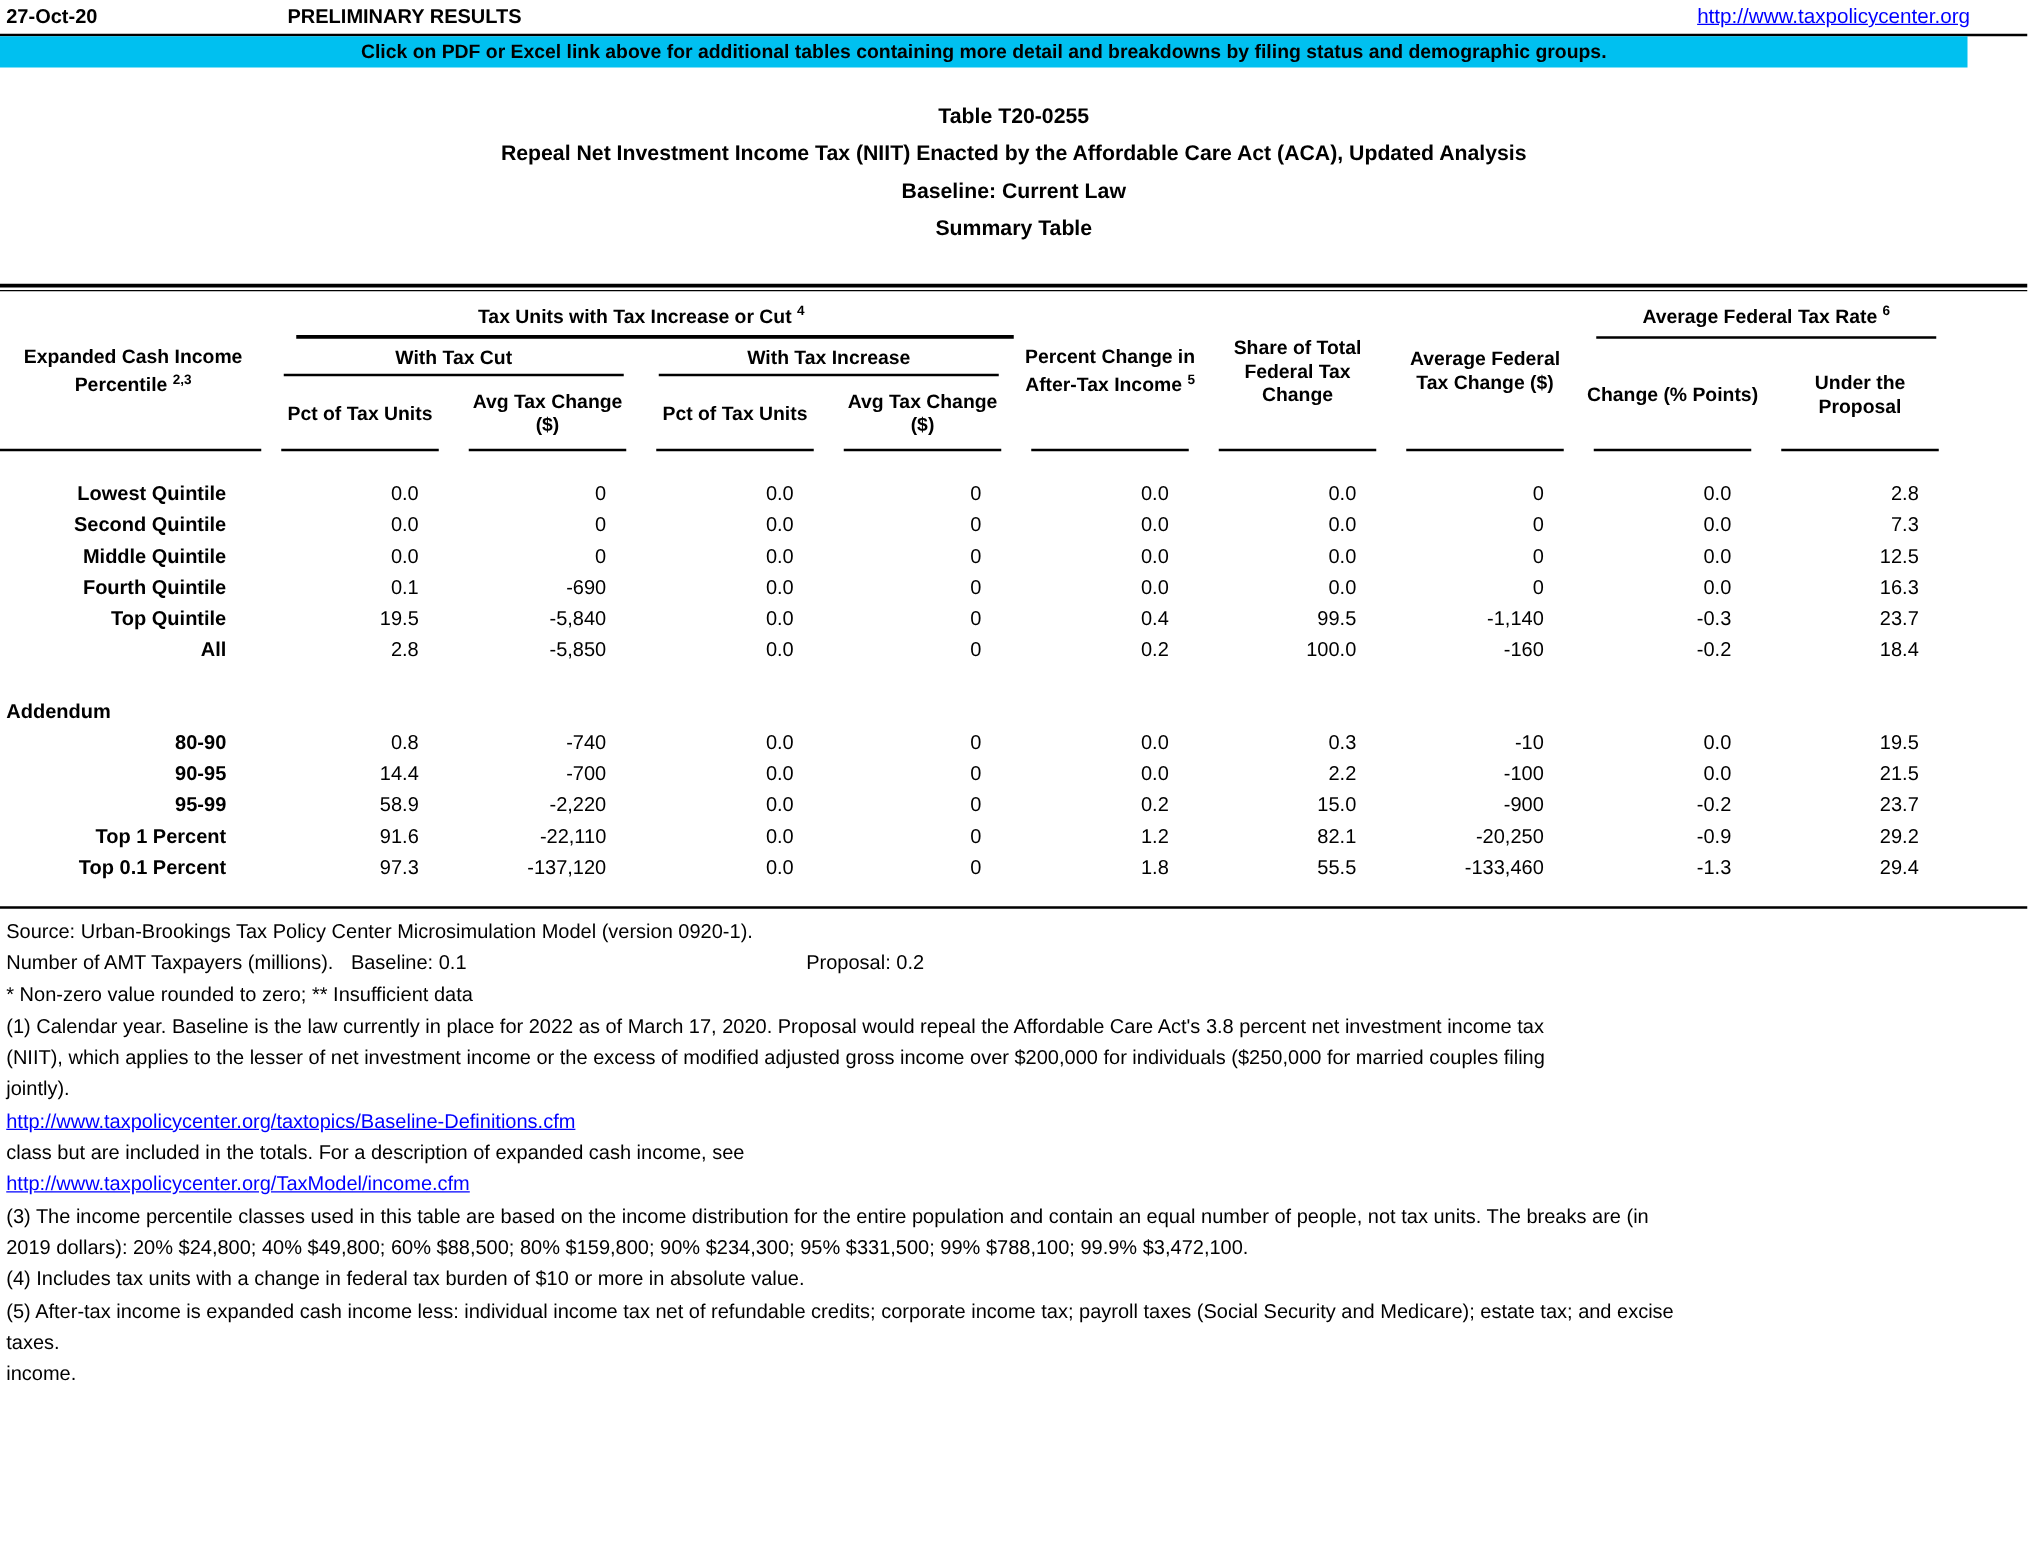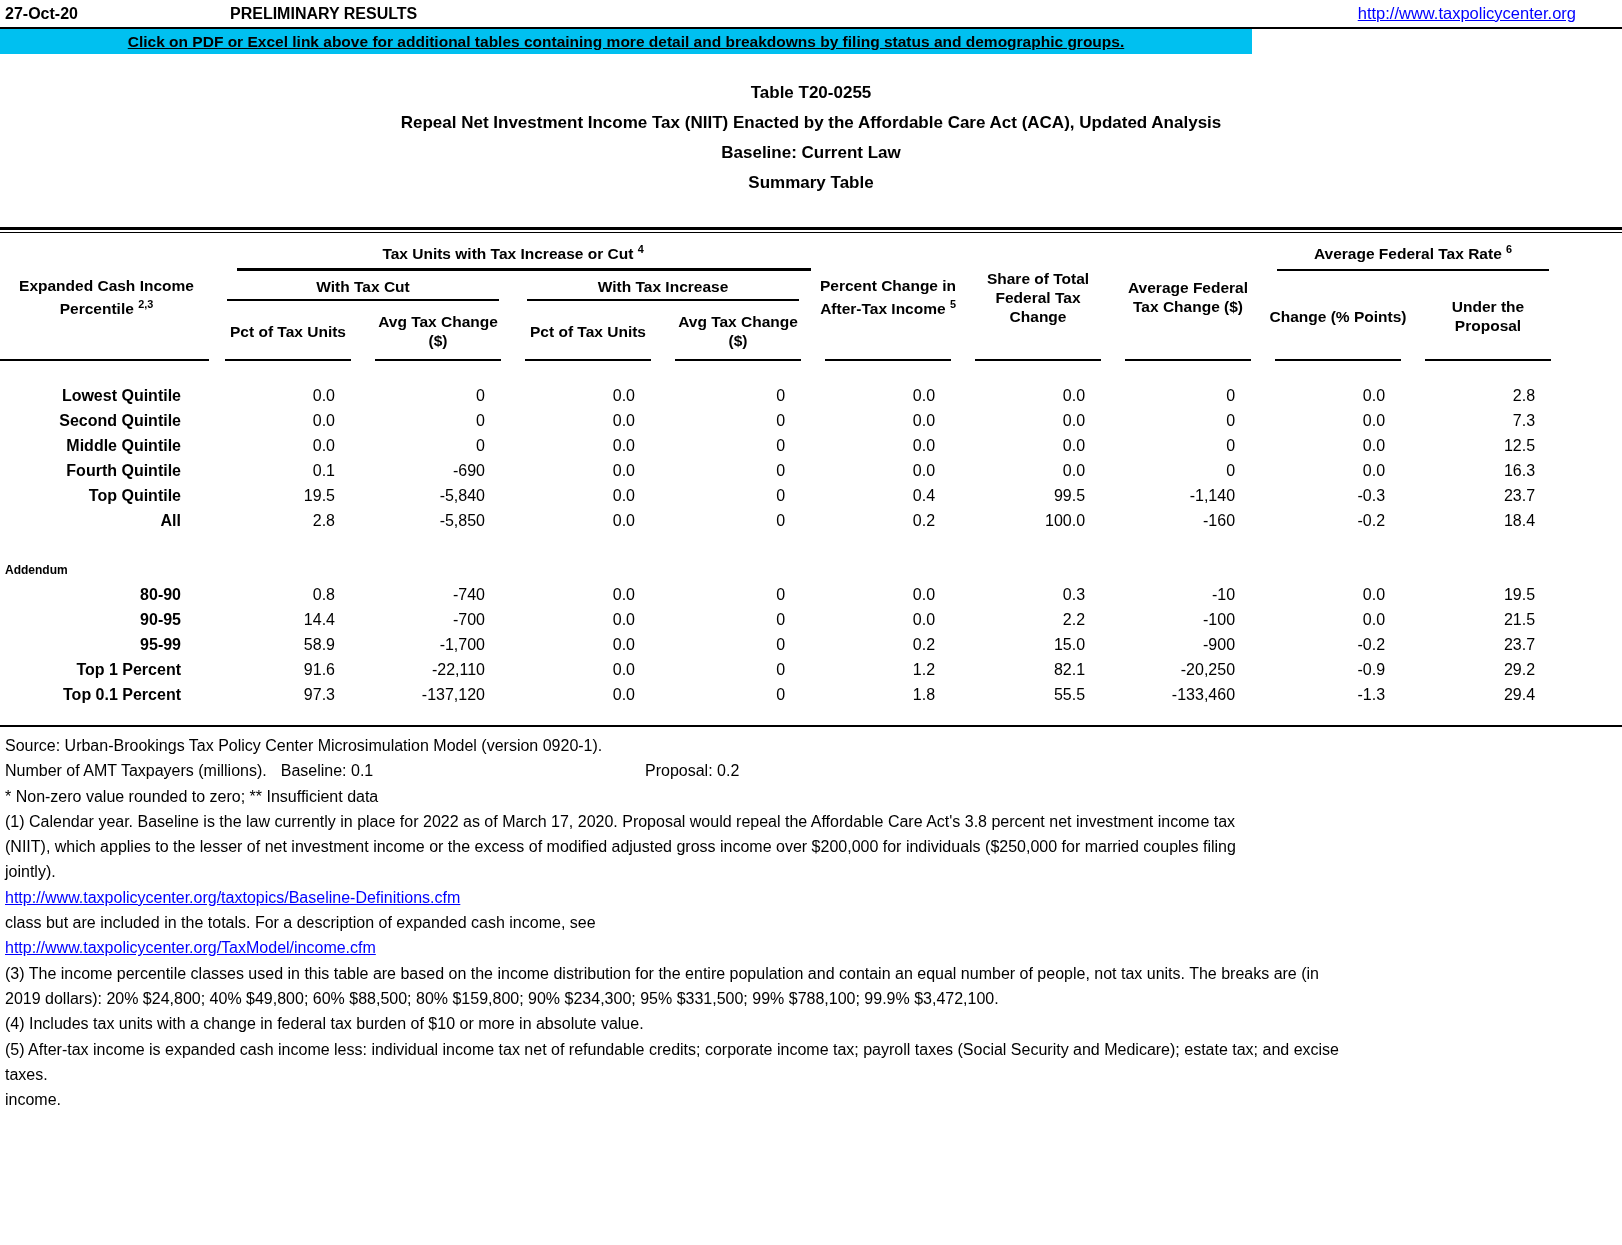--- a/index.html
+++ b/index.html
@@ -8,23 +8,23 @@
     font-family:"Liberation Sans", sans-serif;overflow:hidden;position:relative;
   }
   
   .topbar{display:flex;align-items:center;height:27px;border-bottom:2px solid #000;}
   .topbar .date{margin-left:5px;width:225px;font-weight:bold;font-size:16px;}
   .topbar .prelim{flex:1;font-weight:bold;font-size:16px;}
   .topbar .sitelink{margin-right:46px;font-size:16.5px;}
   a{color:#0000ff;text-decoration:underline;}
   
   .banner{
-    width:1252px;height:25px;background:#00c0f0;
+    width:1574px;height:25px;background:#00c0f0;
     display:flex;align-items:center;justify-content:center;
-    font-weight:bold;font-size:15.5px;text-decoration:underline;
+    font-weight:bold;font-size:15.5px;
   }
   
   .titleblock{margin-top:24px;text-align:center;font-weight:bold;font-size:17px;line-height:30px;}
   sup{font-size:70%;vertical-align:super;font-weight:bold;}
   
   .rule-double{margin-top:29px;height:2px;border-top:3px solid #000;border-bottom:1px solid #000;}
   .rule-bottom{margin-top:18px;border-top:2px solid #000;}
   
   table{width:1622px;table-layout:fixed;border-collapse:collapse;}
   col.stub{width:213px;} col.c{width:150px;} col.sp{width:59px;}
@@ -34,21 +34,21 @@
   }
   thead tr.r1{height:38px;} thead tr.r2{height:30px;} thead tr.r3{height:60px;}
   th.u::after{content:'';position:absolute;left:12px;right:12px;bottom:0;border-bottom:2px solid #000;}
   th.u-stub::after{content:'';position:absolute;left:0;right:4px;bottom:0;border-bottom:2px solid #000;}
   th.u-thick::after{content:'';position:absolute;left:24px;right:2px;bottom:0;border-bottom:3px solid #000;}
   th.u-pair::after{content:'';position:absolute;left:14px;right:14px;bottom:0;border-bottom:2px solid #000;}
   tbody th.rowlabel{font-weight:bold;font-size:16px;text-align:right;padding-right:32px;}
   tbody td{font-size:16px;font-weight:normal;text-align:right;padding-right:28px;}
   tbody tr{height:25px;}
   tr.spacer-top{height:22px;} tr.spacer-mid{height:24px;}
-  th.addendum{font-weight:bold;font-size:12px;text-align:left;padding-left:5px;}
+  th.addendum{font-weight:bold;font-size:16px;text-align:left;padding-left:5px;}
   
   .footer{padding:6px 0 0 5px;font-size:16px;line-height:25.3px;}
   .footer .row{white-space:nowrap;}
   .amtrow{position:relative;}
   .amtrow .baseline{margin-left:14px;}
   .amtrow .proposal{position:absolute;left:640px;top:0;}
 </style>
 </head>
 <body>
 
@@ -242,21 +242,21 @@
         <td>2.2</td>
         <td>-100</td>
         <td>0.0</td>
         <td>21.5</td>
         <td></td>
       </tr>
 
       <tr>
         <th class="rowlabel">95-99</th>
         <td>58.9</td>
-        <td>-1,700</td>
+        <td>-2,220</td>
         <td>0.0</td>
         <td>0</td>
         <td>0.2</td>
         <td>15.0</td>
         <td>-900</td>
         <td>-0.2</td>
         <td>23.7</td>
         <td></td>
       </tr>
 

